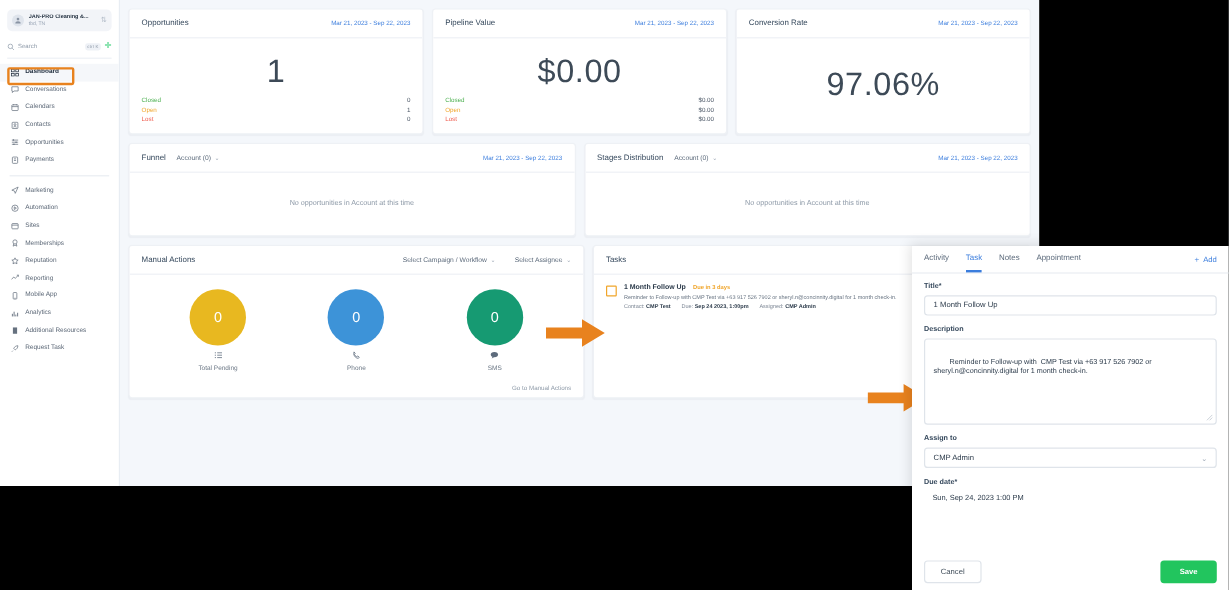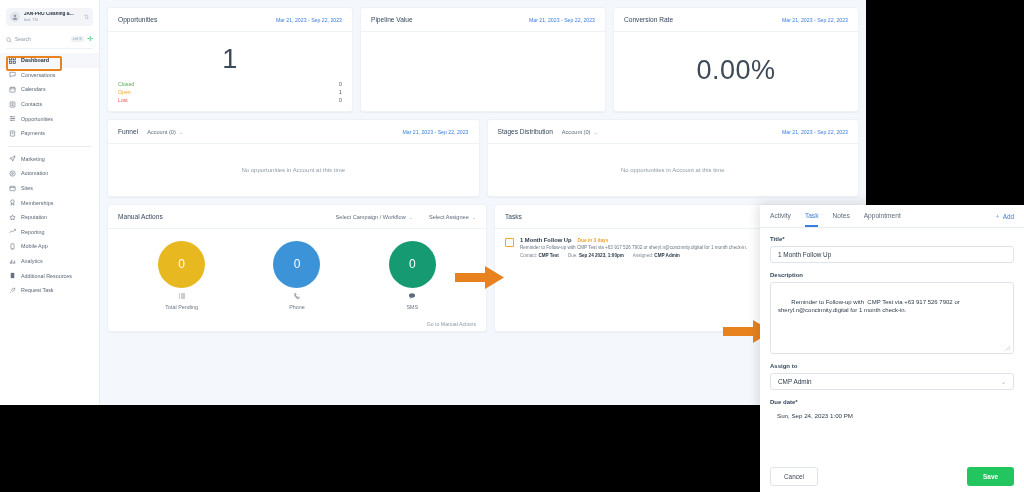--- a/index.html
+++ b/index.html
@@ -405,29 +405,46 @@
             </div>
           </div>
         </div>
       </div>
 
       <div class="card kpi">
         <div class="card-head">
           <span class="card-title">Pipeline Value</span>
           <span class="card-daterange">Mar 21, 2023 - Sep 22, 2023</span>
         </div>
+        <div class="kpi-body">
+          <div class="kpi-big">$0.00</div>
+          <div class="kpi-lines">
+            <div class="kpi-line">
+              <span class="lbl c-closed">Closed</span>
+              <span class="val">$0.00</span>
+            </div>
+            <div class="kpi-line">
+              <span class="lbl c-open">Open</span>
+              <span class="val">$0.00</span>
+            </div>
+            <div class="kpi-line">
+              <span class="lbl c-lost">Lost</span>
+              <span class="val">$0.00</span>
+            </div>
+          </div>
+        </div>
       </div>
 
       <div class="card kpi">
         <div class="card-head">
           <span class="card-title">Conversion Rate</span>
           <span class="card-daterange">Mar 21, 2023 - Sep 22, 2023</span>
         </div>
         <div class="kpi-body">
-          <div class="kpi-big">0.00%</div>
+          <div class="kpi-big">97.06%</div>
         </div>
       </div>
     </div>
 
     <div class="row">
       <div class="card halfcard">
         <div class="card-head">
           <span class="card-title">Funnel</span>
           <span class="pill-sel">
             <span>Account (0)</span>

